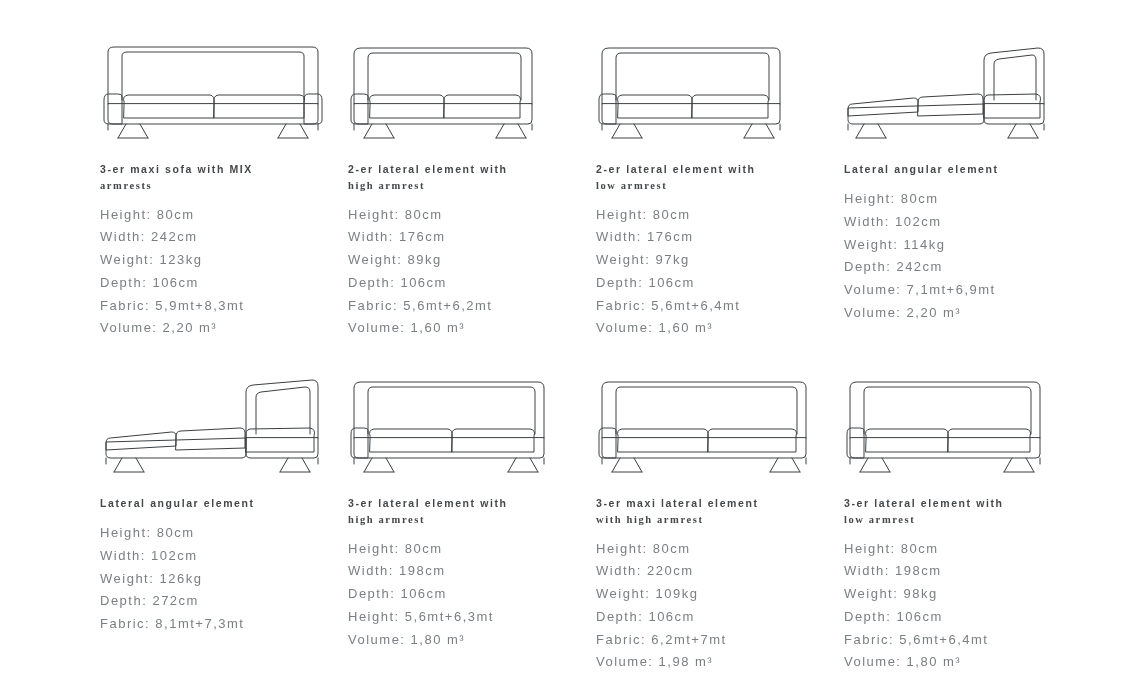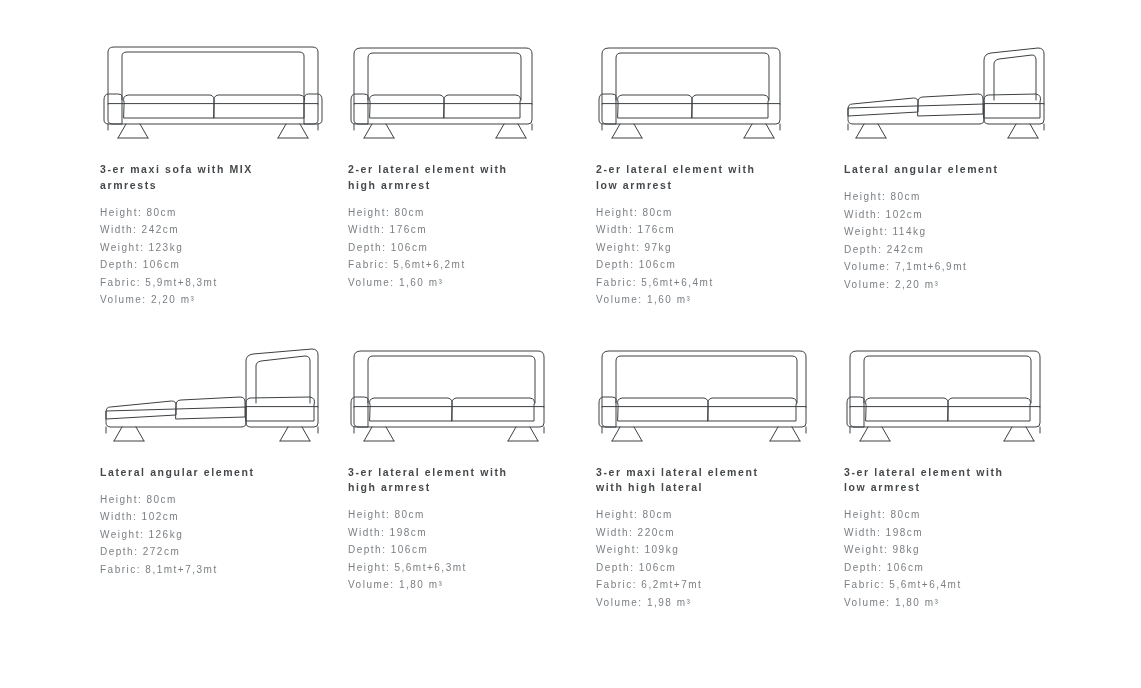--- a/index.html
+++ b/index.html
@@ -46,28 +46,28 @@
   }
   .title {
     font-size: 10.5px;
     letter-spacing: 1.6px;
     font-weight: bold;
     color: #44484b;
     line-height: 1.5;
     margin-bottom: 10px;
     min-height: 16px;
   }
-  .title .line2 { display: block; }
+  .title .line2 { display: block; font-family: Liberation Serif, serif; }
   .specs {
     margin: 0;
     padding: 0;
     list-style: none;
   }
   .specs li {
-    font-size: 10px;
+    font-size: 13px;
     letter-spacing: 1.5px;
     color: #7a7f83;
     line-height: 1.75;
     white-space: nowrap;
   }
 </style>
 </head>
 <body>
 
 <div class="catalog">
@@ -127,20 +127,21 @@
           <path d="M184 90 L184 96"></path>
         </svg>
       </div>
       <div class="title">
         <span>2-er lateral element with</span>
         <span class="line2">high armrest</span>
       </div>
       <ul class="specs">
         <li>Height: 80cm</li>
         <li>Width: 176cm</li>
+        <li>Weight: 89kg</li>
         <li>Depth: 106cm</li>
         <li>Fabric: 5,6mt+6,2mt</li>
         <li>Volume: 1,60 m³</li>
       </ul>
     </div>
 
     <div class="card">
       <div class="figure">
         <svg width="200" height="110" viewBox="0 0 200 110" fill="none" stroke="#3c4043" stroke-width="1" stroke-linejoin="round" stroke-linecap="round">
           <path d="M6 70 L6 20 Q6 14 13 14 L178 14 Q184 14 184 20 L184 70"></path>
@@ -289,21 +290,21 @@
           <path d="M16 104 L46 104"></path>
           <path d="M182 90 L174 104"></path>
           <path d="M196 90 L204 104"></path>
           <path d="M174 104 L204 104"></path>
           <path d="M6 90 L6 96"></path>
           <path d="M210 90 L210 96"></path>
         </svg>
       </div>
       <div class="title">
         <span>3-er maxi lateral element</span>
-        <span class="line2">with high lateral</span>
+        <span class="line2">with high armrest</span>
       </div>
       <ul class="specs">
         <li>Height: 80cm</li>
         <li>Width: 220cm</li>
         <li>Weight: 109kg</li>
         <li>Depth: 106cm</li>
         <li>Fabric: 6,2mt+7mt</li>
         <li>Volume: 1,98 m³</li>
       </ul>
     </div>

